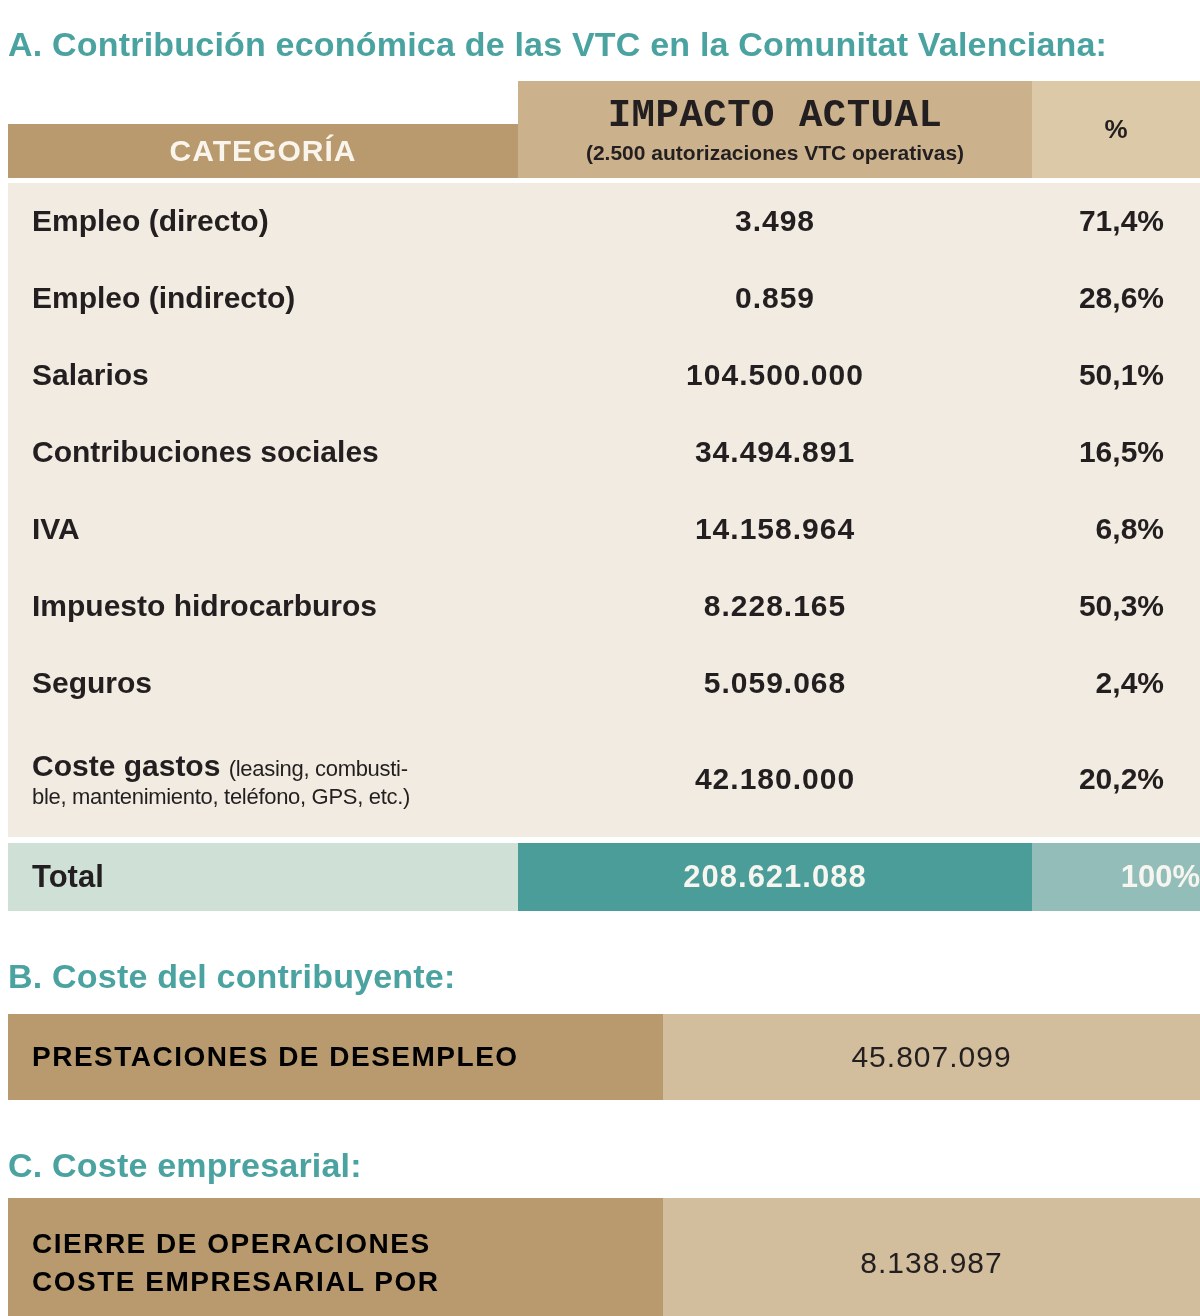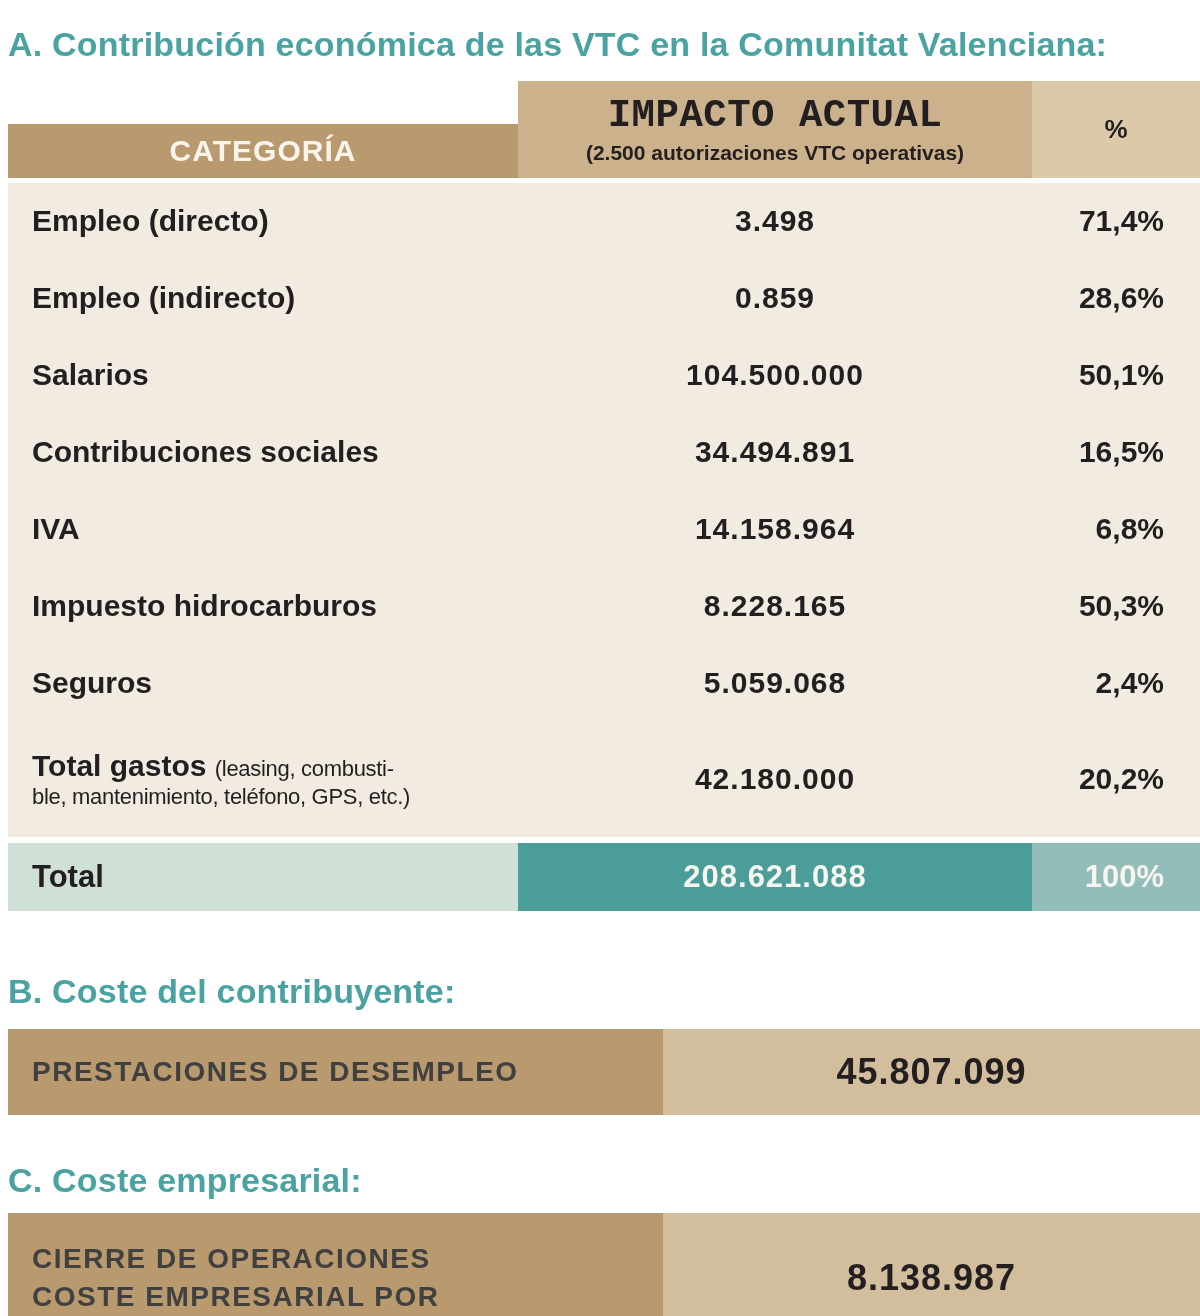--- a/index.html
+++ b/index.html
@@ -14,21 +14,21 @@
 
   .section-title {
     color: #4aa3a0;
     font-size: 34px;
     font-weight: bold;
     letter-spacing: 0.2px;
     white-space: nowrap;
     line-height: 1.4;
   }
   .title-a { margin-top: 21px; }
-  .title-b { margin-top: 57px; }
+  .title-b { margin-top: 42px; }
   .title-c { margin-top: 42px; }
 
   
   .table-a { margin-top: 12px; }
   .hdr { display: flex; height: 97px; }
   .hdr-cat {
     width: 510px; background: #b89a6e;
     display: flex; align-items: center; justify-content: center;
     color: #faf5ec; font-size: 30px; font-weight: bold; letter-spacing: 1px; margin-top: 43px;
   }
@@ -70,39 +70,39 @@
     font-size: 31px; font-weight: bold;
   }
   .total-value {
     width: 514px; background: #4a9d98; color: #f7f5ef;
     display: flex; align-items: center; justify-content: center;
     font-size: 31px; font-weight: bold; letter-spacing: 1px;
   }
   .total-pct {
     width: 168px; background: #92bdb9; color: #f7f5ef;
     display: flex; align-items: center; justify-content: flex-end;
-    padding-right: 36px; box-sizing: border-box;
+    box-sizing: border-box;
     font-size: 31px; font-weight: bold;
   }
 
   
   .table-bc { display: flex; margin-top: 14px; }
   .table-b { height: 86px; }
   .table-c { height: 130px; margin-top: 8px; }
   .bc-label {
     width: 655px; background: #b89a6e;
     display: flex; flex-direction: column; justify-content: center;
     padding-left: 24px; box-sizing: border-box;
-    color: #404040; font-size: 28px; font-weight: bold; letter-spacing: 1.5px;
+    color: #000000; font-size: 28px; font-weight: bold; letter-spacing: 1.5px;
     line-height: 1.35;
   }
   .bc-value {
     flex: 1; background: #d2bd9c;
     display: flex; align-items: center; justify-content: center;
-    font-size: 36px; font-weight: bold; letter-spacing: 1px;
+    font-size: 30px; font-weight: normal; letter-spacing: 1px;
   }
 </style>
 </head>
 <body>
 
 <div class="wrap">
 
   <div class="section-title title-a">A. Contribución económica de las VTC en la Comunitat Valenciana:</div>
 
   <div class="table-a">
@@ -146,21 +146,21 @@
         <div class="cell-val">8.228.165</div>
         <div class="cell-pct">50,3%</div>
       </div>
       <div class="row">
         <div class="cell-cat">Seguros</div>
         <div class="cell-val">5.059.068</div>
         <div class="cell-pct">2,4%</div>
       </div>
       <div class="row row-tall">
         <div class="cell-cat">
-          <div class="nowrap"><span>Total gastos</span> <span class="cat-note">(leasing, combusti-</span></div>
+          <div class="nowrap"><span>Coste gastos</span> <span class="cat-note">(leasing, combusti-</span></div>
           <div class="cat-note">ble, mantenimiento, teléfono, GPS, etc.)</div>
         </div>
         <div class="cell-val">42.180.000</div>
         <div class="cell-pct">20,2%</div>
       </div>
     </div>
 
     <div class="total-row">
       <div class="total-label">Total</div>
       <div class="total-value">208.621.088</div>

